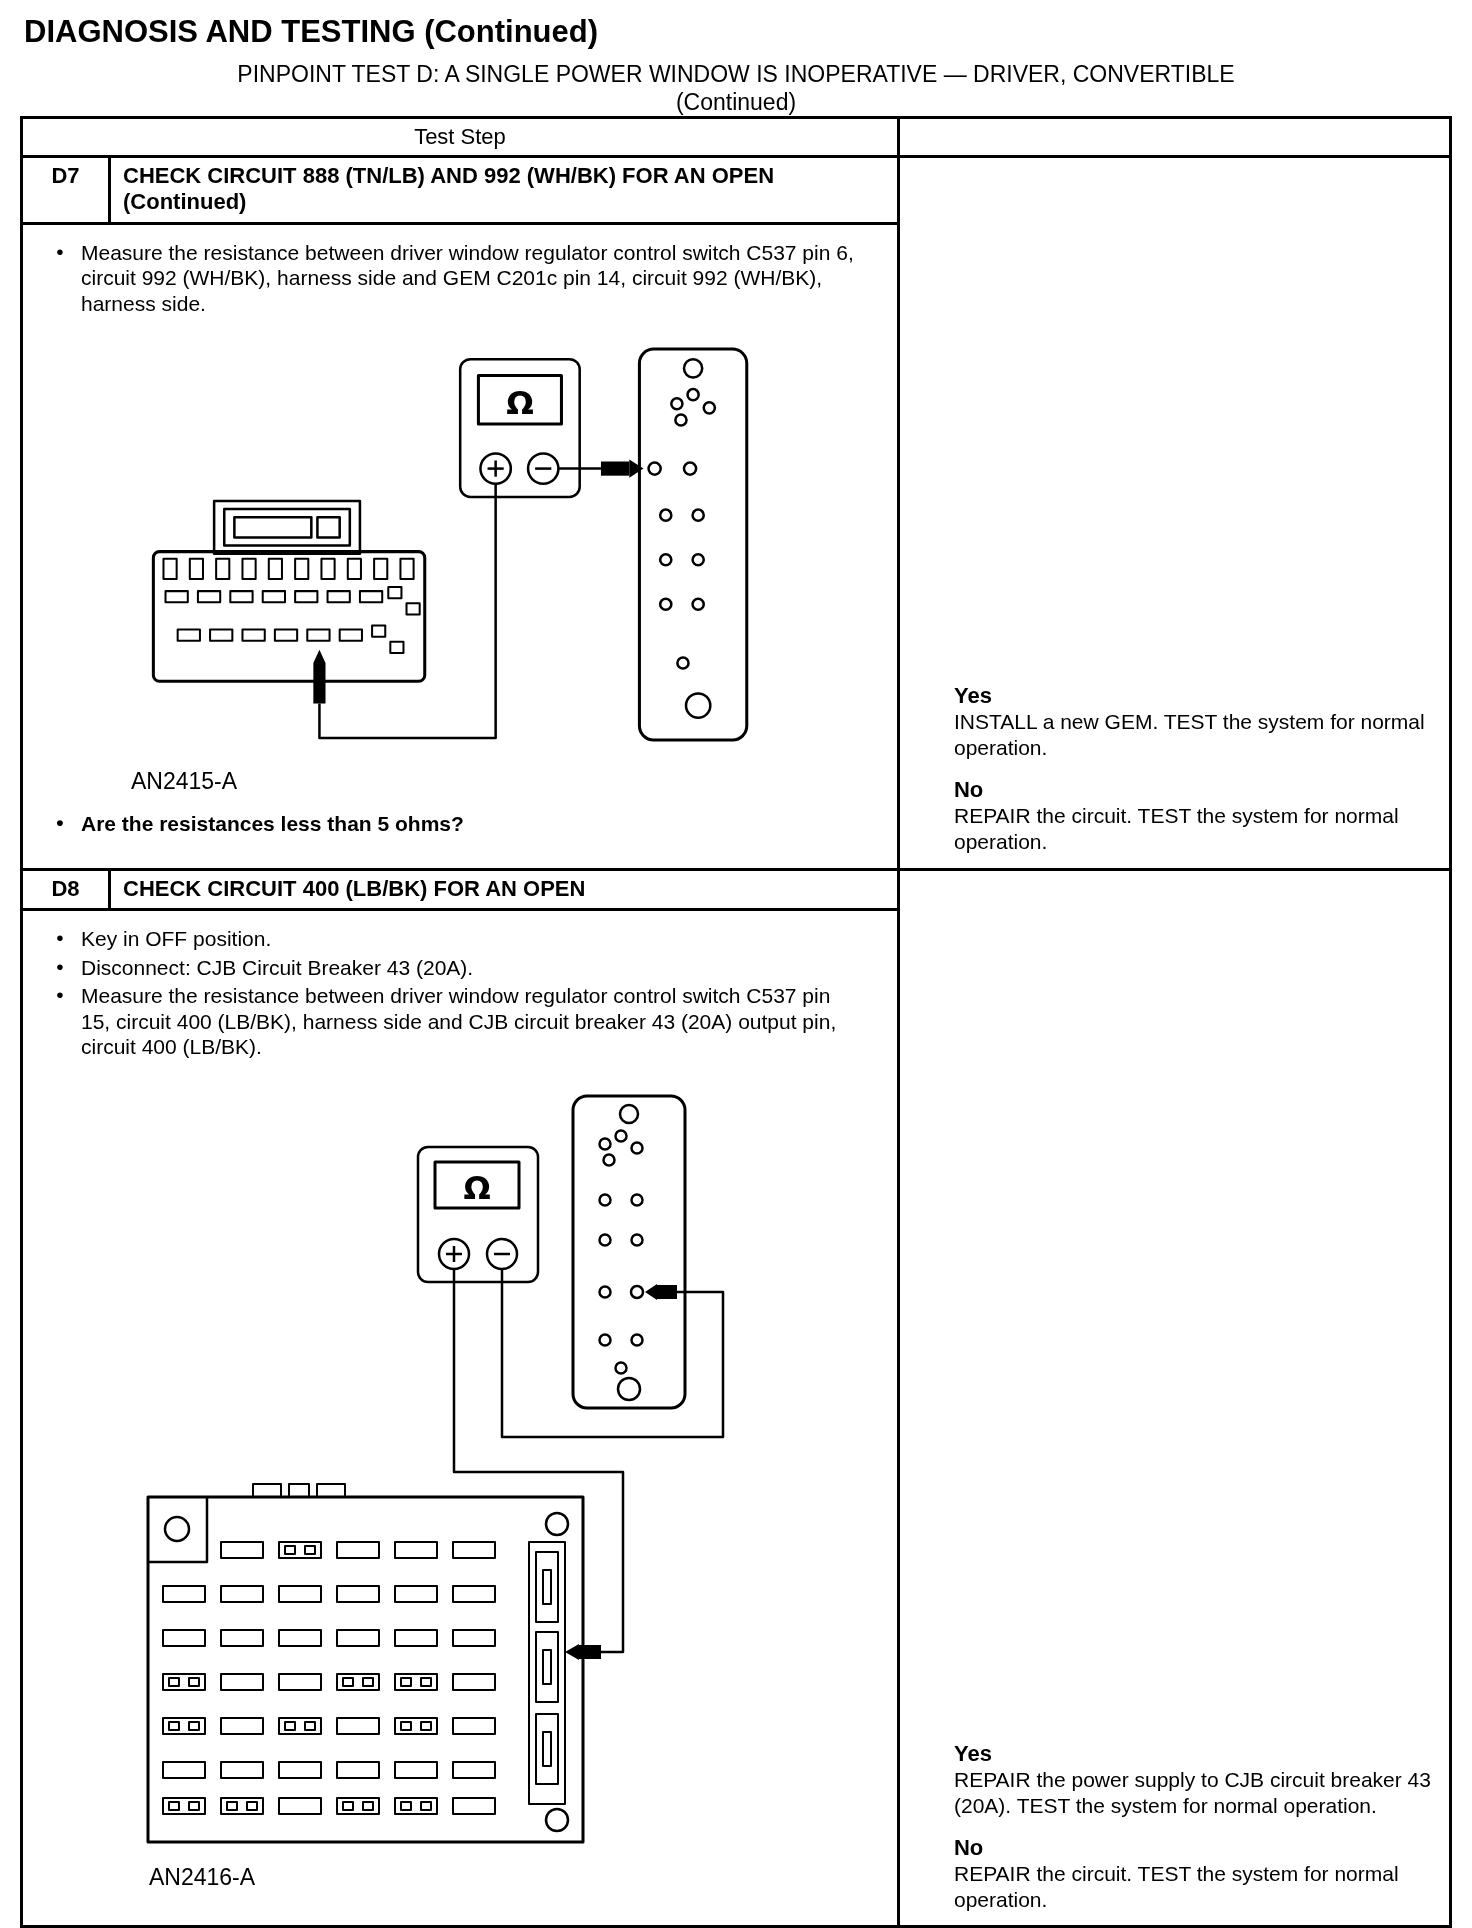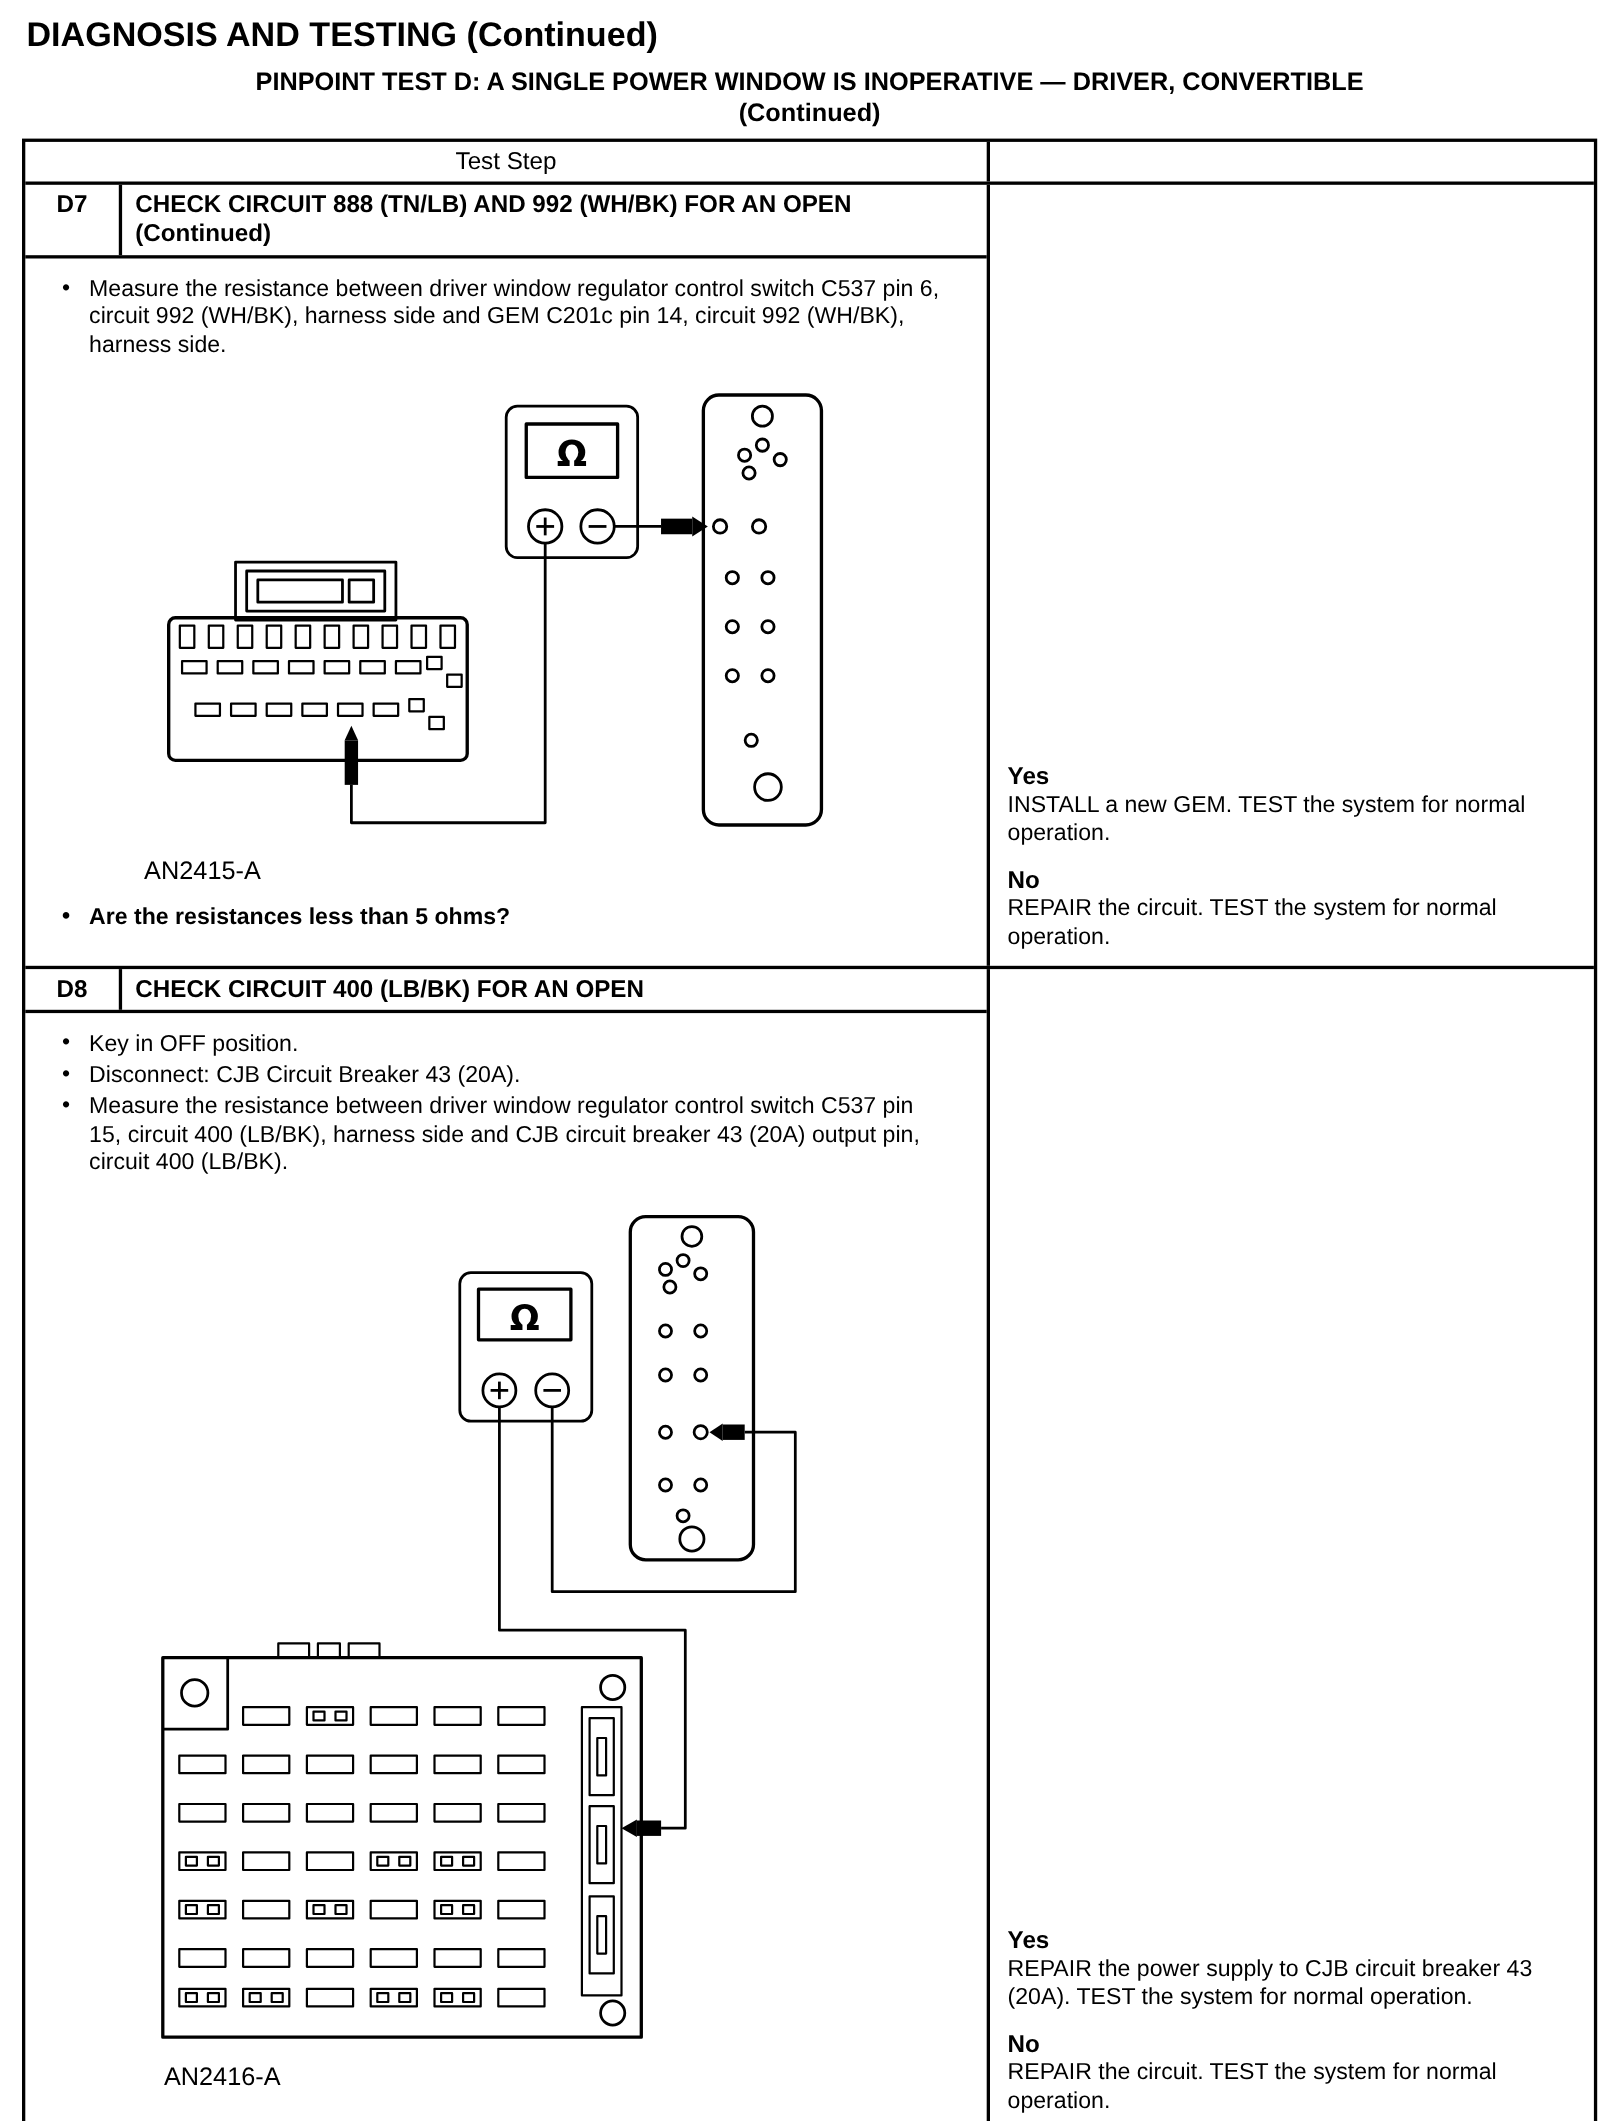--- a/index.html
+++ b/index.html
@@ -11,33 +11,32 @@
   }
   .page { width: 1472px; min-height: 1928px; padding: 10px 20px 8px 20px; }
 
   .main-title {
     font-size: 31px;
     font-weight: 700;
     margin: 4px 0 10px 4px;
   }
   .subtitle {
     text-align: center;
-    font-weight: 700;
+    font-weight: 400;
     font-size: 23px;
     line-height: 1.22;
-    margin-bottom: 10px;
   }
 
   .test-table { border: 3px solid #000; }
   .thead { display: flex; border-bottom: 3px solid #000; }
   .th { font-weight: 400; font-size: 22px; text-align: center; padding: 5px 4px; }
   .col-left { width: 61.5%; border-right: 3px solid #000; }
   .col-right { flex: 1; }
 
-  .test-block { display: flex; border-bottom: 3px solid #000; }
+  .test-block { display: flex; border-bottom: 3px solid #000; gap: 38px; }
   .test-block:last-child { border-bottom: none; }
   .test-left { width: 61.5%; border-right: 3px solid #000; display: flex; flex-direction: column; }
   .test-header { display: flex; border-bottom: 3px solid #000; font-weight: 700; font-size: 22px; }
   .test-id {
     width: 88px; border-right: 3px solid #000;
     display: flex; justify-content: center; align-items: flex-start;
     padding: 5px 0 4px 0;
   }
   .test-title { flex: 1; padding: 5px 12px 6px 12px; line-height: 1.2; }
   .test-body { flex: 1; padding: 12px 6px 28px 16px; font-size: 21px; }

